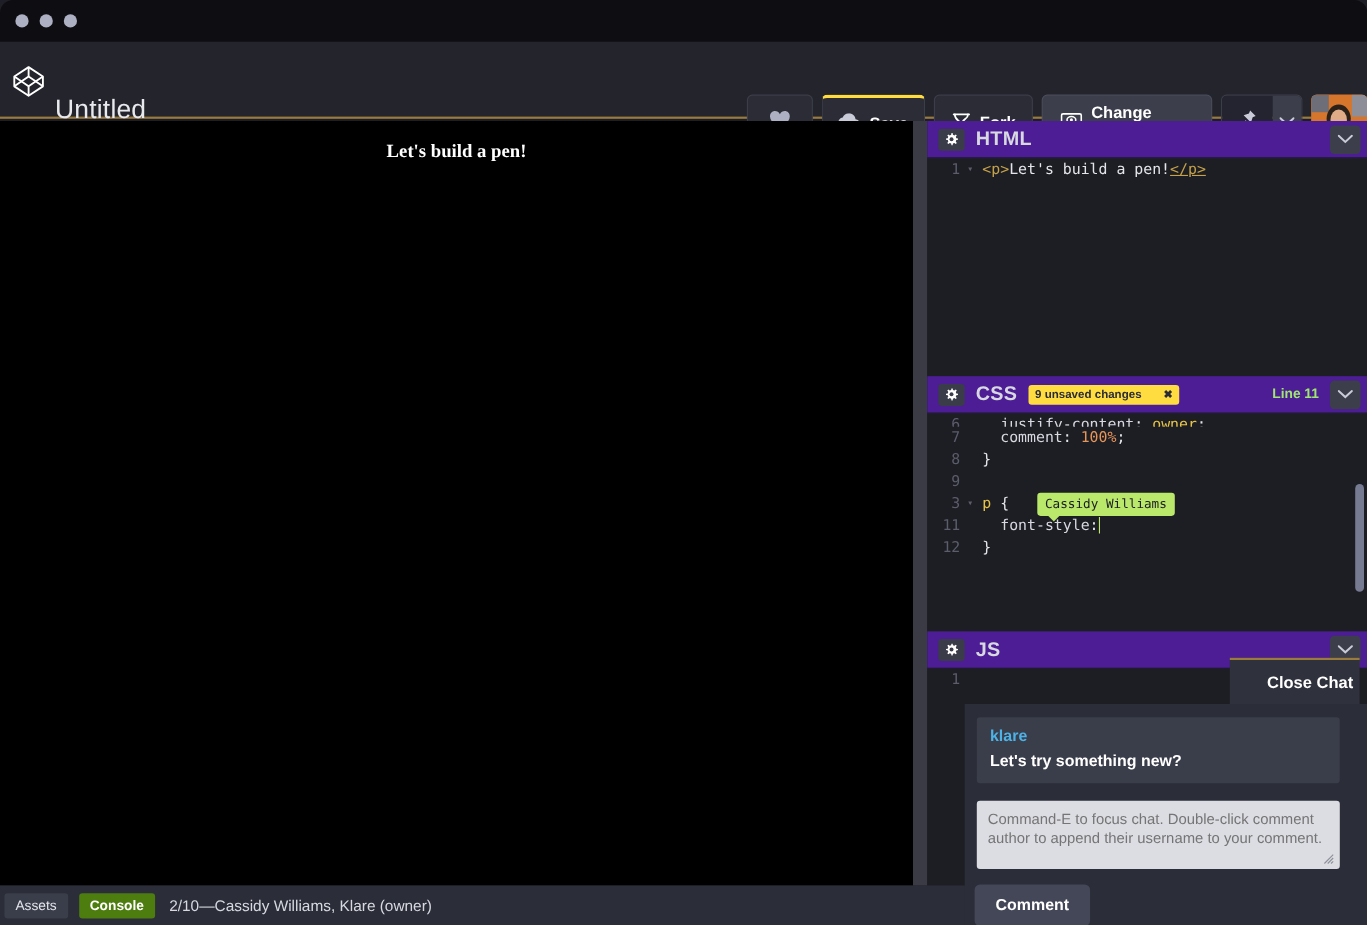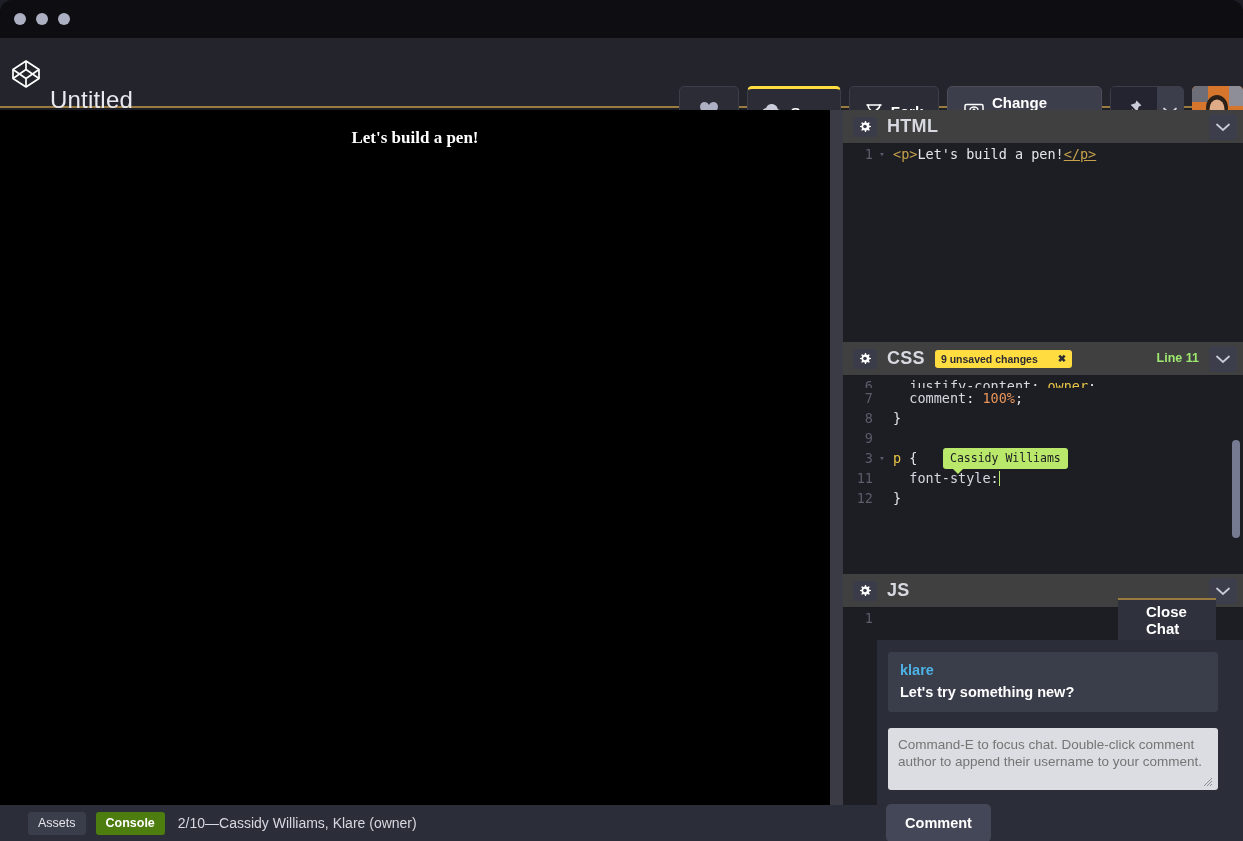--- a/index.html
+++ b/index.html
@@ -84,21 +84,21 @@
   .col-divider {
     position: absolute; left: 830px; top: 110px; width: 13px; height: 695px;
     background: #3a3b45;
   }
 
   
   .editors { position: absolute; left: 843px; top: 110px; width: 400px; height: 695px; }
 
   .panel { position: relative; background: #24252c; }
   .panel-head {
-    position: relative; height: 34px; background: #404040;
+    position: relative; height: 34px; background: #4c1d95;
     display: flex; align-items: center; padding-left: 10px;
     border-bottom: 1px solid #1b1c22;
   }
   .gear {
     width: 24px; height: 20px; border-radius: 3px; background: #3a3c49;
     display: flex; align-items: center; justify-content: center; cursor: pointer;
     margin-right: 10px;
   }
   .panel-title { color: #d7d8e0; font-size: 18px; font-weight: bold; letter-spacing: .3px; }
   .unsaved {
@@ -160,21 +160,21 @@
     position: absolute; right: 3px; top: 64px; width: 8px; height: 98px;
     background: #767b91; border-radius: 4px; cursor: pointer;
   }
 
   
   .panel-js { position: absolute; left: 0; top: 464px; width: 400px; height: 231px; }
   .panel-js .code { height: 197px; }
 
   
   .close-chat {
-    position: absolute; left: 1118px; top: 598px; width: 98px; height: 42px;
+    position: absolute; left: 1118px; top: 598px; width: 118px; height: 42px;
     background: #2f313c; border-top: 2px solid #9a7b3f;
     color: #ffffff; font-size: 15px; font-weight: bold;
     display: flex; align-items: center; justify-content: center; cursor: pointer;
     z-index: 5;
     padding-left: 28px;
   }
   .chat {
     position: absolute; left: 877px; top: 640px; width: 366px; height: 201px;
     background: #2b2d38; z-index: 4;
   }
@@ -194,21 +194,21 @@
   .comment-btn {
     position: absolute; left: 9px; top: 164px; width: 105px; height: 38px;
     background: #444757; border-radius: 5px; color: #ffffff;
     font-size: 14.5px; font-weight: bold;
     display: flex; align-items: center; justify-content: center; cursor: pointer;
   }
 
   
   .footer {
     position: absolute; left: 0; top: 805px; width: 1243px; height: 36px;
-    background: #2b2d38; display: flex; align-items: center; padding-left: 28px; gap: 10px;
+    background: #2b2d38; display: flex; align-items: center; padding-left: 4px; gap: 10px;
   }
   .fbtn {
     background: #3a3d4a; border-radius: 3px; padding: 4px 10px 5px 10px;
     color: #e4e5ea; font-size: 12.5px; cursor: pointer;
   }
   .fbtn.active { background: #4d7c0f; color: #ffffff; font-weight: bold; }
   .fstatus { color: #d7d8e0; font-size: 14px; margin-left: 3px; }
 </style>
 </head>
 <body>

